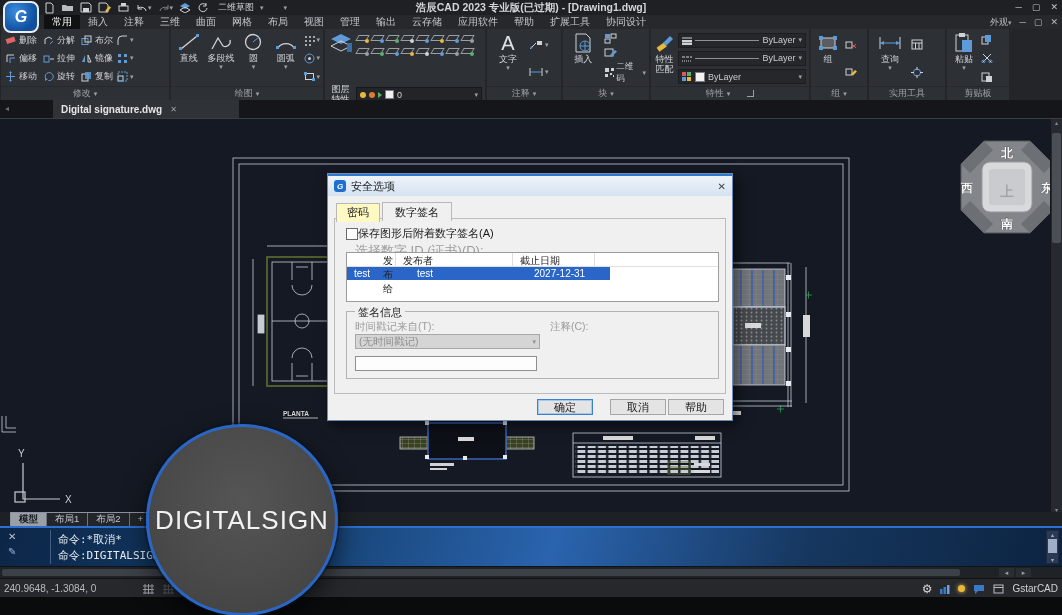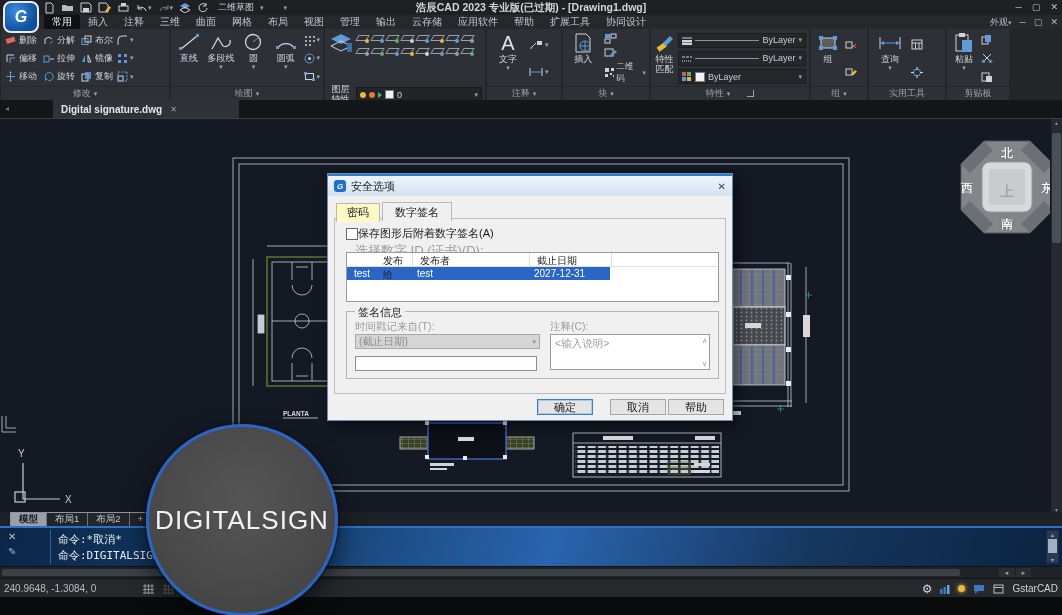--- a/index.html
+++ b/index.html
@@ -802,45 +802,40 @@
       <span class="dtab active">数字签名</span>
     </div>
     <div class="dlgpage">
       <div style="position:absolute;left:11px;top:7px;display:flex;align-items:center;">
         <span style="width:10px;height:10px;background:#fff;border:1px solid #6a6a6a;display:inline-block;"></span>
         <span>保存图形后附着数字签名(A)</span>
       </div>
       <div class="gray" style="position:absolute;left:20px;top:23px;font-size:13px;">选择数字 ID (证书)(D):</div>
       <div class="lvtable">
         <div class="lvhead">
-          <div style="width:66px;padding-left:36px;">发布给</div>
+          <div style="width:49px;padding-left:36px;">发布给</div>
           <div style="width:117px;">发布者</div>
           <div style="width:82px;">截止日期</div>
           <div style="flex:1;border-right:none;"></div>
         </div>
         <div class="lvrow">
           <div style="width:63px;">test</div>
           <div style="width:117px;">test</div>
           <div style="width:82px;">2027-12-31</div>
         </div>
       </div>
       <div class="grp">
         <span class="cap">签名信息</span>
         <div class="gray" style="position:absolute;left:8px;top:8px;font-size:10.5px;">时间戳记来自(T):</div>
         <div class="combo">
-          <span>(截止日期)</span>
+          <span>(无时间戳记)</span>
           <span class="arr">▾</span>
         </div>
         <div class="emptyfld"></div>
         <div class="gray" style="position:absolute;left:203px;top:8px;font-size:10.5px;">注释(C):</div>
-        <div class="ta">
-          <span>&lt;输入说明&gt;</span>
-          <span class="sa" style="top:2px;">∧</span>
-          <span class="sa" style="bottom:2px;">∨</span>
-        </div>
       </div>
     </div>
     <div class="dbtn def" style="left:209px;">确定</div>
     <div class="dbtn" style="left:282px;">取消</div>
     <div class="dbtn" style="left:340px;">帮助</div>
   </div>
 </div>
 
 <div class="ltabs">
   <div class="ltgroup">

